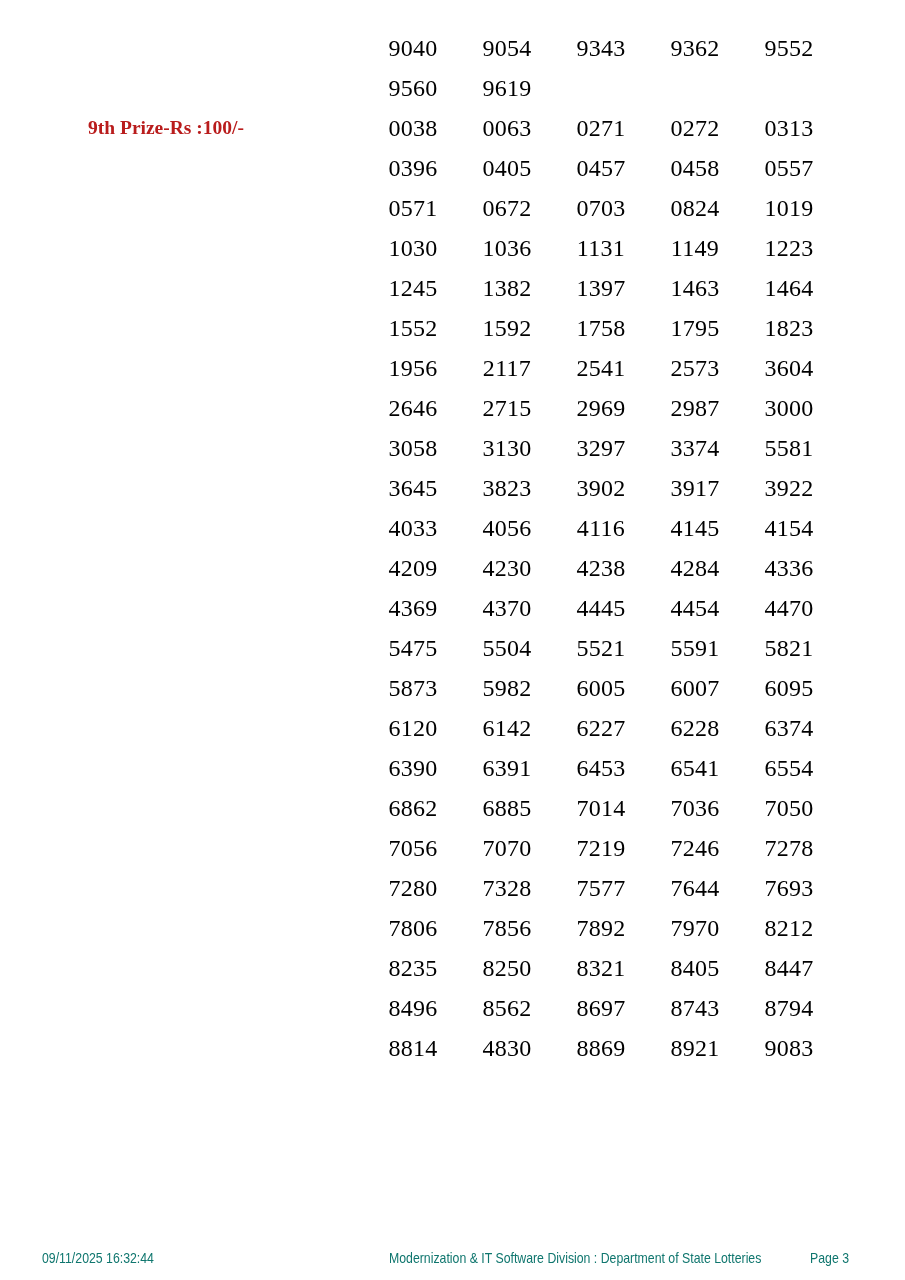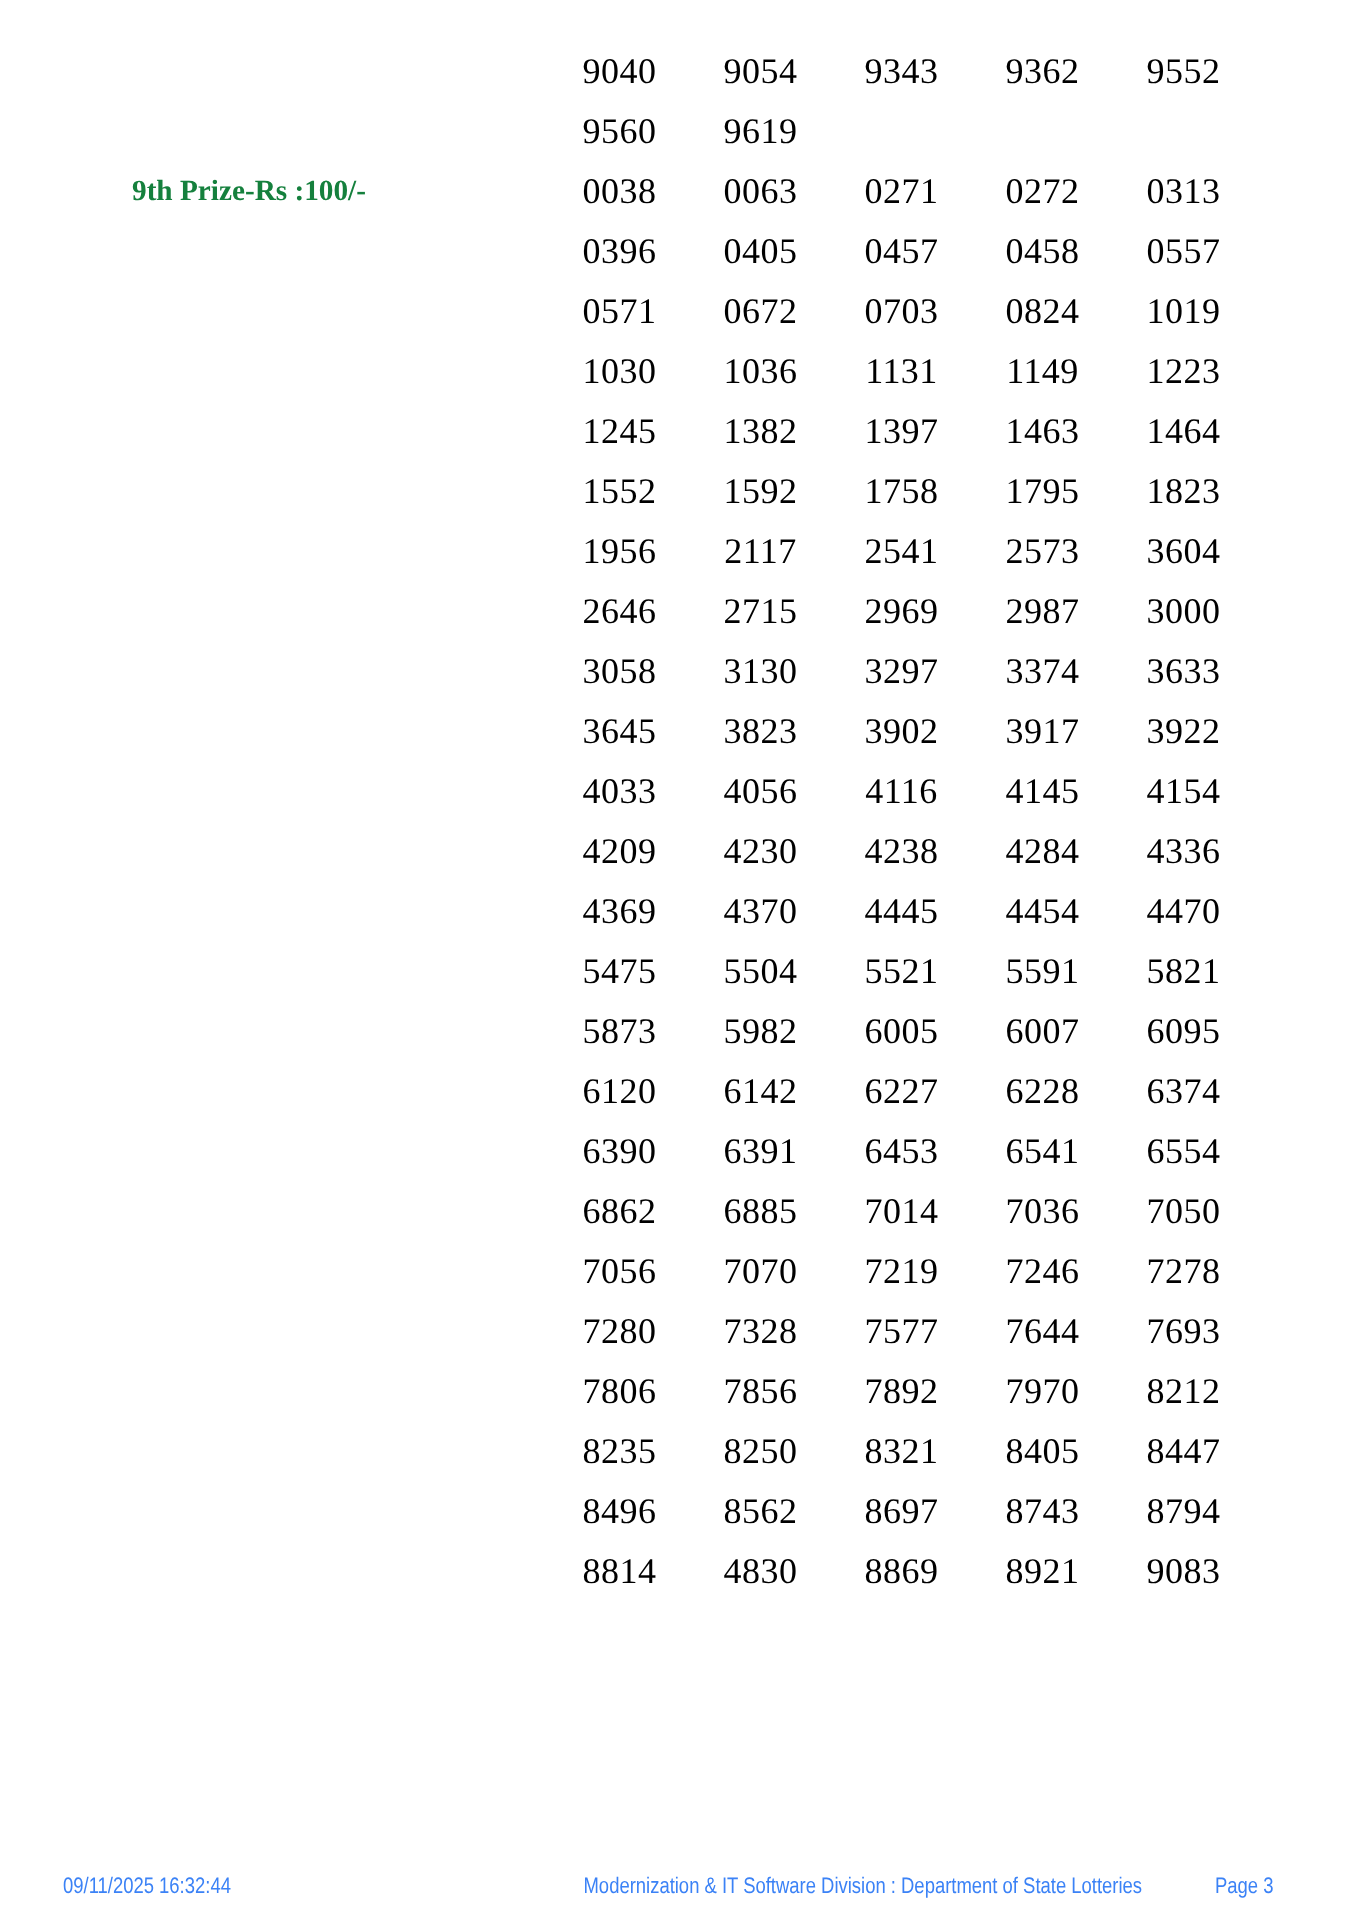--- a/index.html
+++ b/index.html
@@ -29,31 +29,31 @@
     color: #000000;
     letter-spacing: 0.3px;
   }
   .prize-label {
     position: absolute;
     left: -278px;
     top: 50%;
     transform: translateY(-50%);
     font-weight: bold;
     font-size: 19.5px;
-    color: #15803d;
+    color: #b91c1c;
     white-space: nowrap;
   }
   .footer {
     position: absolute;
     top: 1249px;
     left: 0;
     width: 100%;
     height: 20px;
     font-family: "Liberation Sans", sans-serif;
-    color: #3b82f6;
+    color: #0f766e;
   }
   .footer span {
     position: absolute;
     top: 0;
     display: inline-block;
     font-size: 15px;
     transform: scaleX(0.82);
     transform-origin: 0 50%;
     white-space: nowrap;
   }
@@ -132,21 +132,21 @@
         <span class="cell">2715</span>
         <span class="cell">2969</span>
         <span class="cell">2987</span>
         <span class="cell">3000</span>
       </div>
       <div class="row">
         <span class="cell">3058</span>
         <span class="cell">3130</span>
         <span class="cell">3297</span>
         <span class="cell">3374</span>
-        <span class="cell">3633</span>
+        <span class="cell">5581</span>
       </div>
       <div class="row">
         <span class="cell">3645</span>
         <span class="cell">3823</span>
         <span class="cell">3902</span>
         <span class="cell">3917</span>
         <span class="cell">3922</span>
       </div>
       <div class="row">
         <span class="cell">4033</span>

